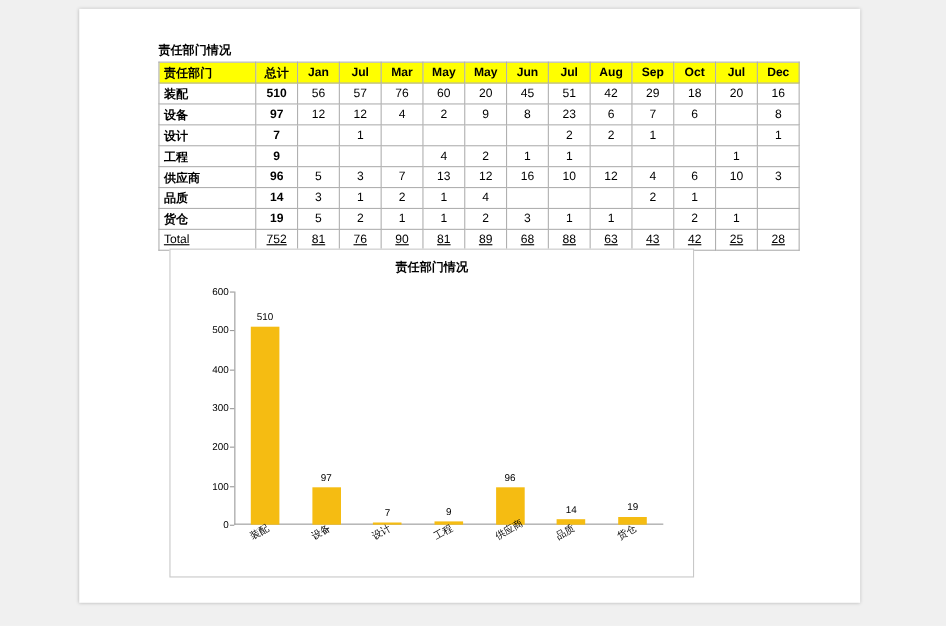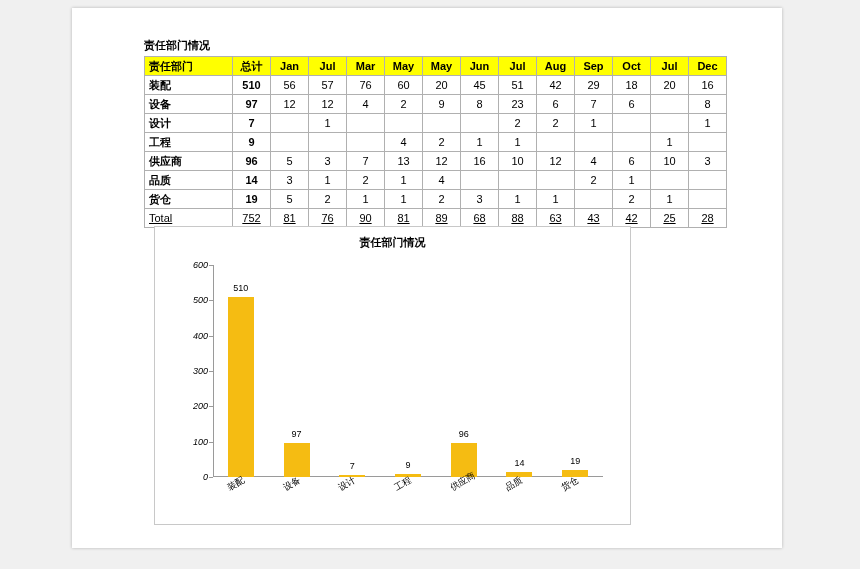--- a/index.html
+++ b/index.html
@@ -108,21 +108,20 @@
     background: #9a9a9a;
   }
   .ytick {
     position: absolute;
     right: 100%;
     transform: translateY(-50%);
     padding-right: 5px;
     font-size: 9px;
     color: #000;
     white-space: nowrap;
-    font-style: italic;
   }
   .ytickmark {
     position: absolute;
     left: -4px;
     width: 4px;
     height: 1px;
     background: #9a9a9a;
   }
   .bar {
     position: absolute;

